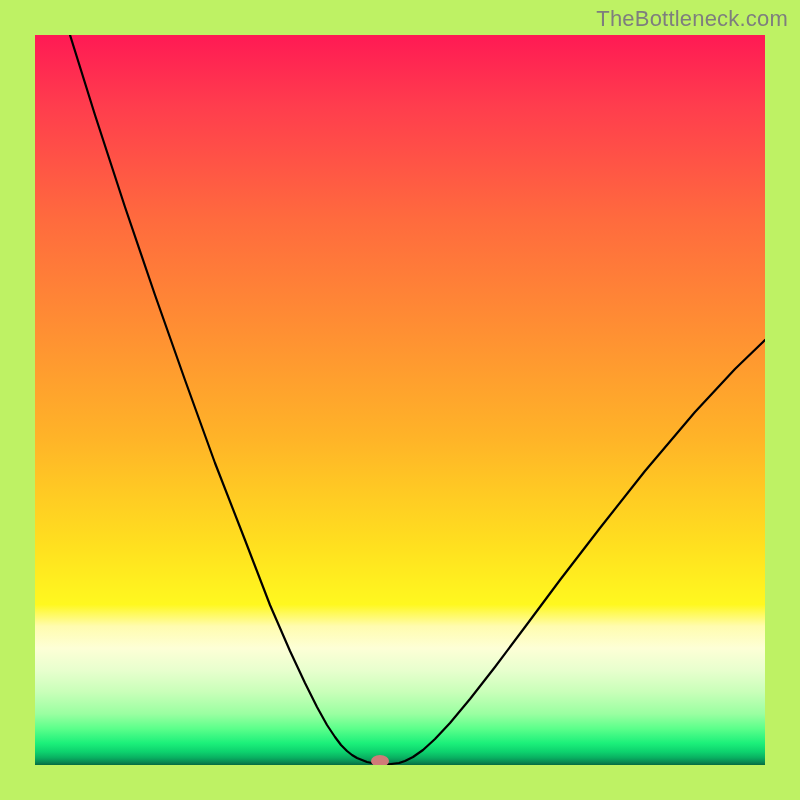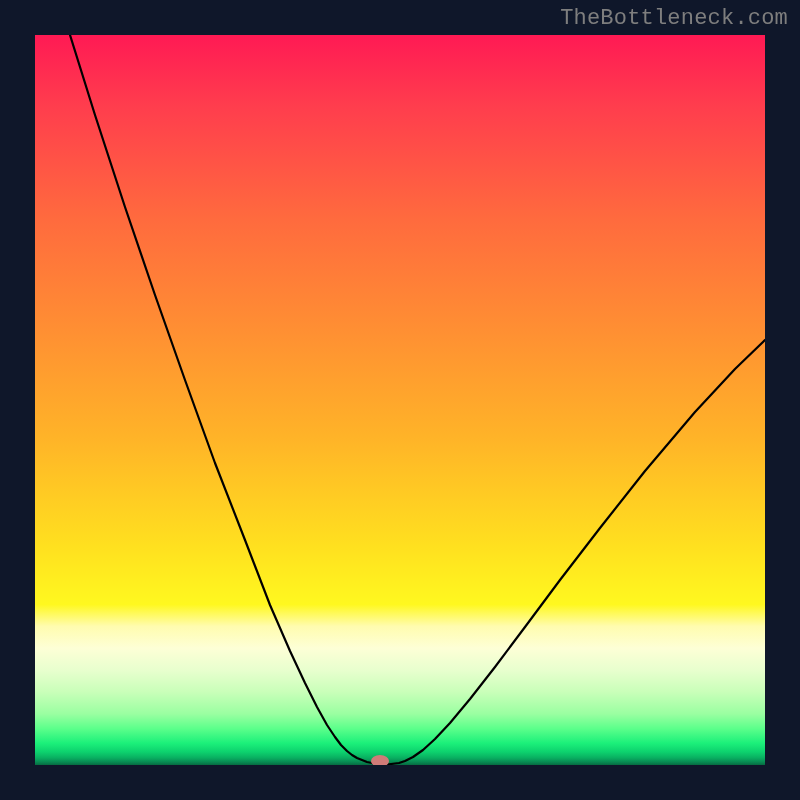--- a/index.html
+++ b/index.html
@@ -7,22 +7,21 @@
     padding: 0;
     width: 800px;
     height: 800px;
     background: #000;
     overflow: hidden;
     font-family: Arial, Helvetica, sans-serif;
   }
   .frame {
     position: absolute;
     inset: 0;
-    background: #0f172a;
-    font-family: Liberation Mono, monospace;
+    background: #bef264;
   }
   .plot-area {
     position: absolute;
     left: 35px;
     top: 35px;
     width: 730px;
     height: 730px;
     overflow: hidden;
   }
   .gradient-bg {

